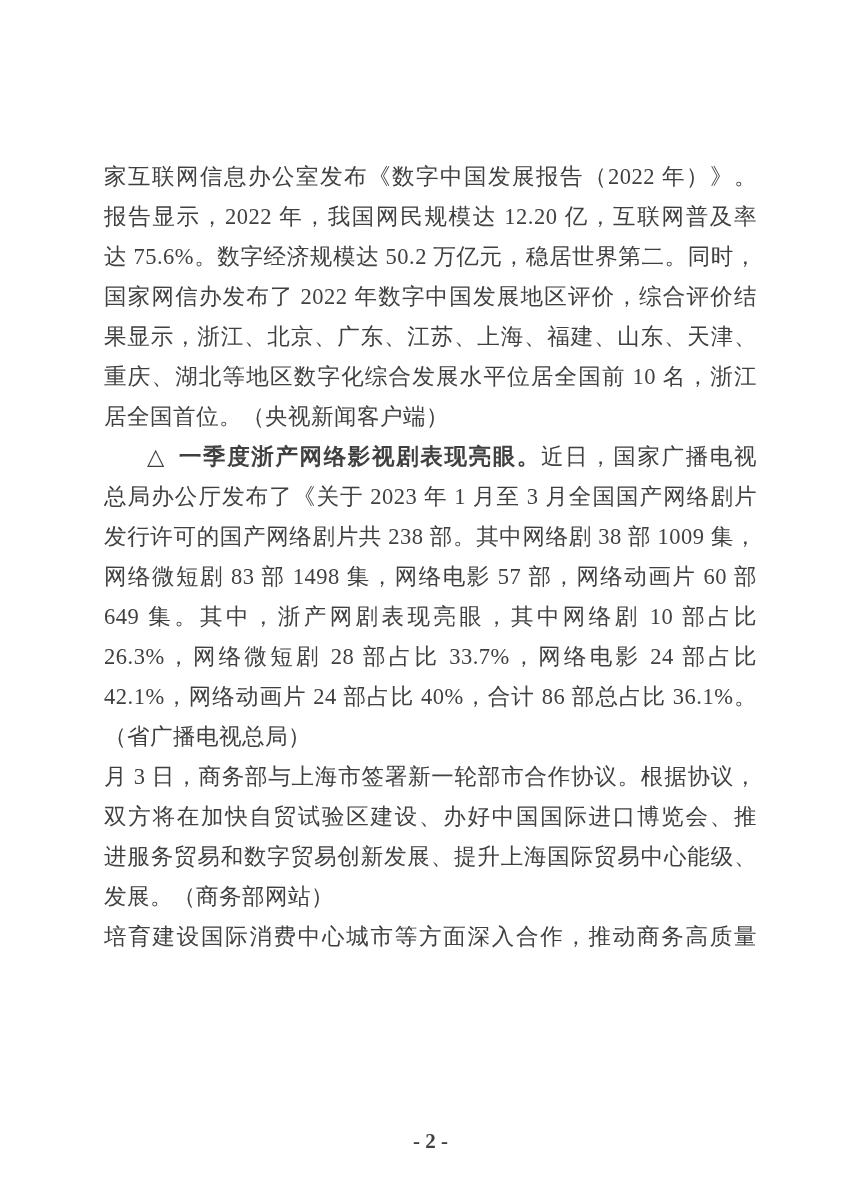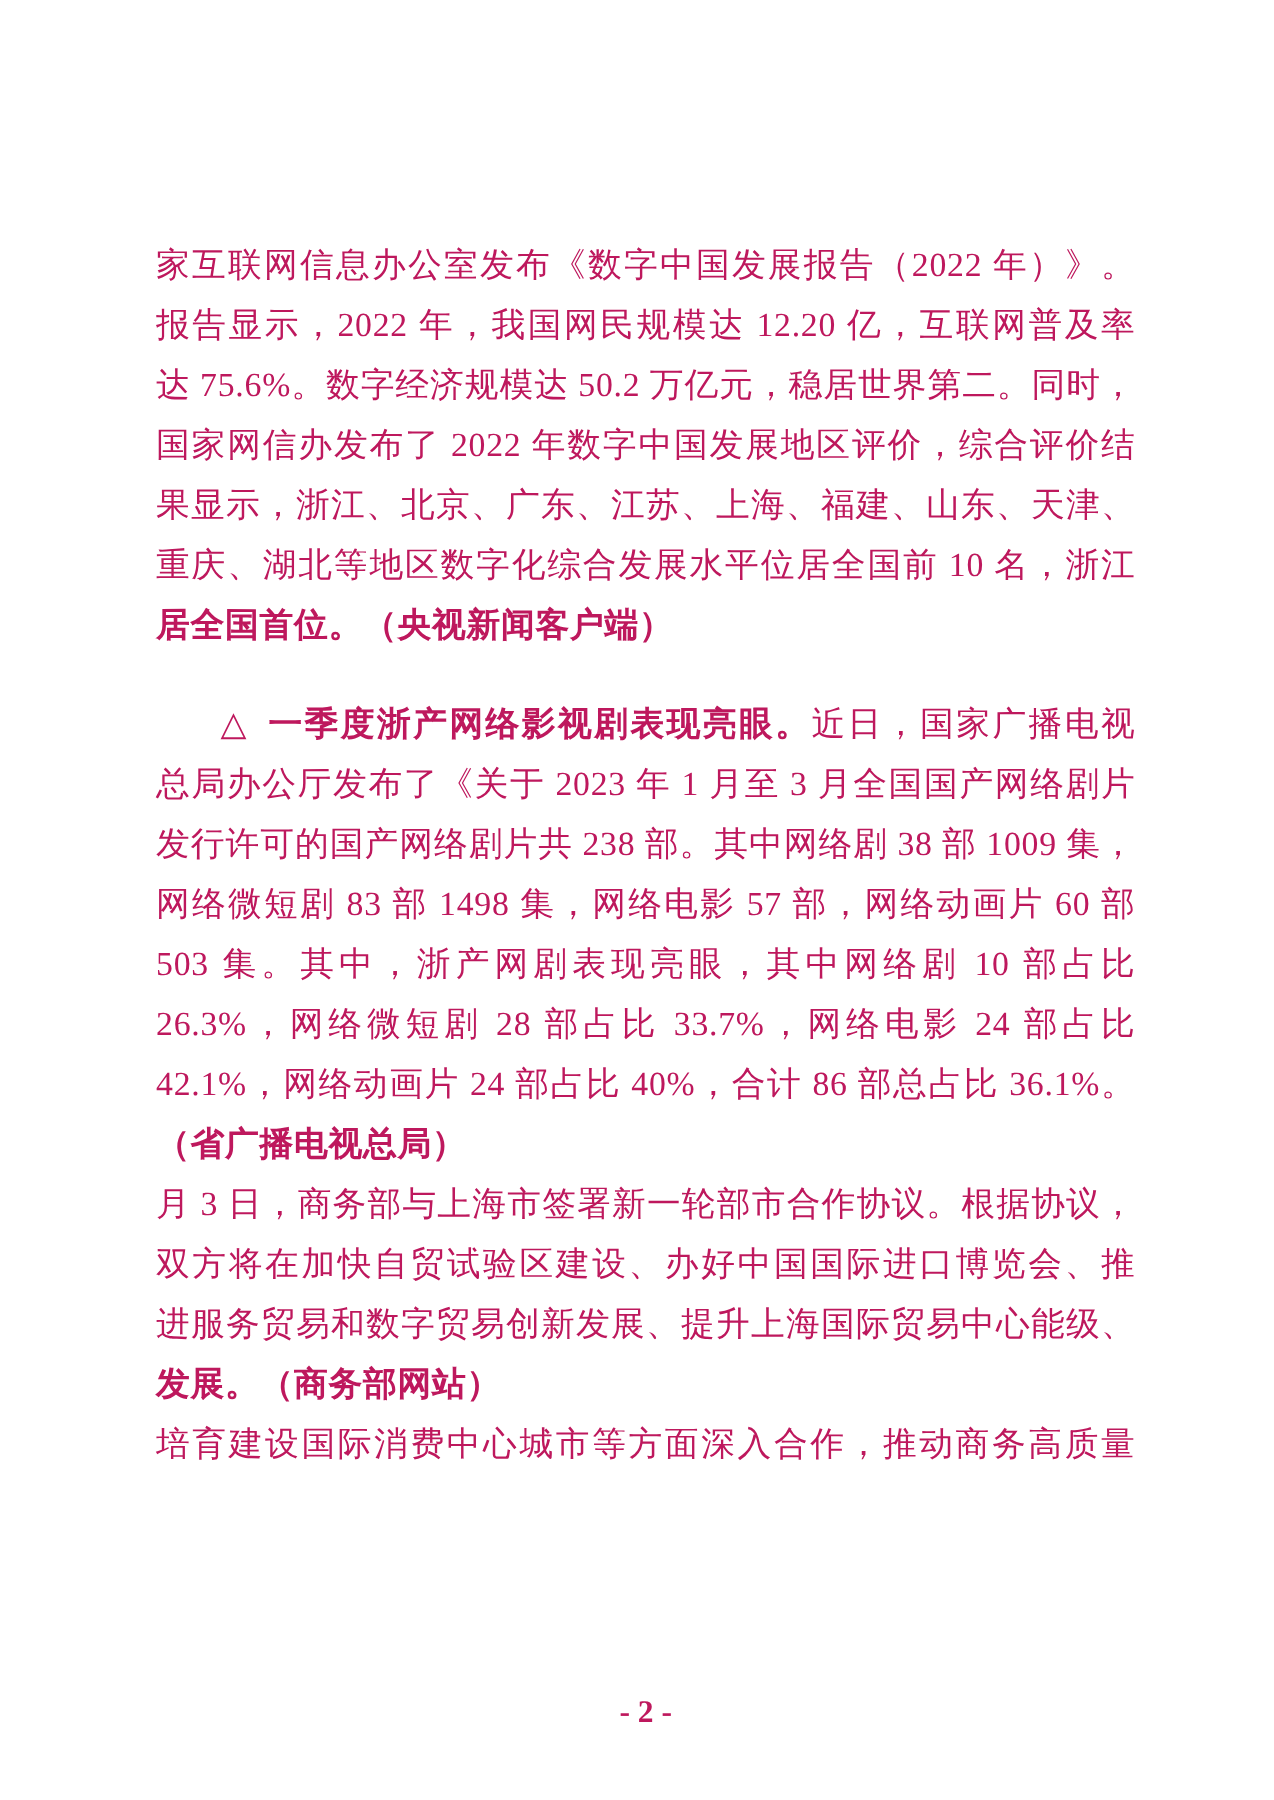--- a/index.html
+++ b/index.html
@@ -7,45 +7,43 @@
     padding: 0;
     background: #ffffff;
   }
   .page {
     position: relative;
     width: 849px;
     height: 1200px;
     background: #ffffff;
     overflow: hidden;
     font-family: "Liberation Serif", "DejaVu Serif", serif;
-    color: #be185d;
+    color: #404040;
   }
   .text-block {
     position: absolute;
     left: 104px;
     top: 157px;
     width: 653px;
   }
   .line {
     font-size: 22.5px;
     line-height: 40px;
     height: 40px;
     text-align: justify;
     text-align-last: justify;
     letter-spacing: 0.5px;
   }
   .line.p-end {
     text-align: center;
     text-align-last: left;
-    font-weight: bold;
   }
   .line.indent {
     padding-left: 43px;
     width: 610px;
-    margin-top: 26px;
   }
   .marker {
     margin-right: 13px;
   }
   .heading {
     font-weight: bold;
   }
   .footer {
     position: absolute;
     left: 104px;
@@ -69,21 +67,21 @@
     <div class="line">达 75.6%。数字经济规模达 50.2 万亿元，稳居世界第二。同时，</div>
     <div class="line">国家网信办发布了 2022 年数字中国发展地区评价，综合评价结</div>
     <div class="line">果显示，浙江、北京、广东、江苏、上海、福建、山东、天津、</div>
     <div class="line">重庆、湖北等地区数字化综合发展水平位居全国前 10 名，浙江</div>
     <div class="line p-end">居全国首位。（央视新闻客户端）</div>
 
     <div class="line indent"><span class="marker">△</span><span class="heading">一季度浙产网络影视剧表现亮眼。</span><span>近日，国家广播电视</span></div>
     <div class="line">总局办公厅发布了《关于 2023 年 1 月至 3 月全国国产网络剧片</div>
     <div class="line">发行许可的国产网络剧片共 238 部。其中网络剧 38 部 1009 集，</div>
     <div class="line">网络微短剧 83 部 1498 集，网络电影 57 部，网络动画片 60 部</div>
-    <div class="line">503 集。其中，浙产网剧表现亮眼，其中网络剧 10 部占比</div>
+    <div class="line">649 集。其中，浙产网剧表现亮眼，其中网络剧 10 部占比</div>
     <div class="line">26.3%，网络微短剧 28 部占比 33.7%，网络电影 24 部占比</div>
     <div class="line">42.1%，网络动画片 24 部占比 40%，合计 86 部总占比 36.1%。</div>
     <div class="line p-end">（省广播电视总局）</div>
 
     <div class="line">月 3 日，商务部与上海市签署新一轮部市合作协议。根据协议，</div>
     <div class="line">双方将在加快自贸试验区建设、办好中国国际进口博览会、推</div>
     <div class="line">进服务贸易和数字贸易创新发展、提升上海国际贸易中心能级、</div>
     <div class="line p-end">发展。（商务部网站）</div>
     <div class="line">培育建设国际消费中心城市等方面深入合作，推动商务高质量</div>
   </div>

